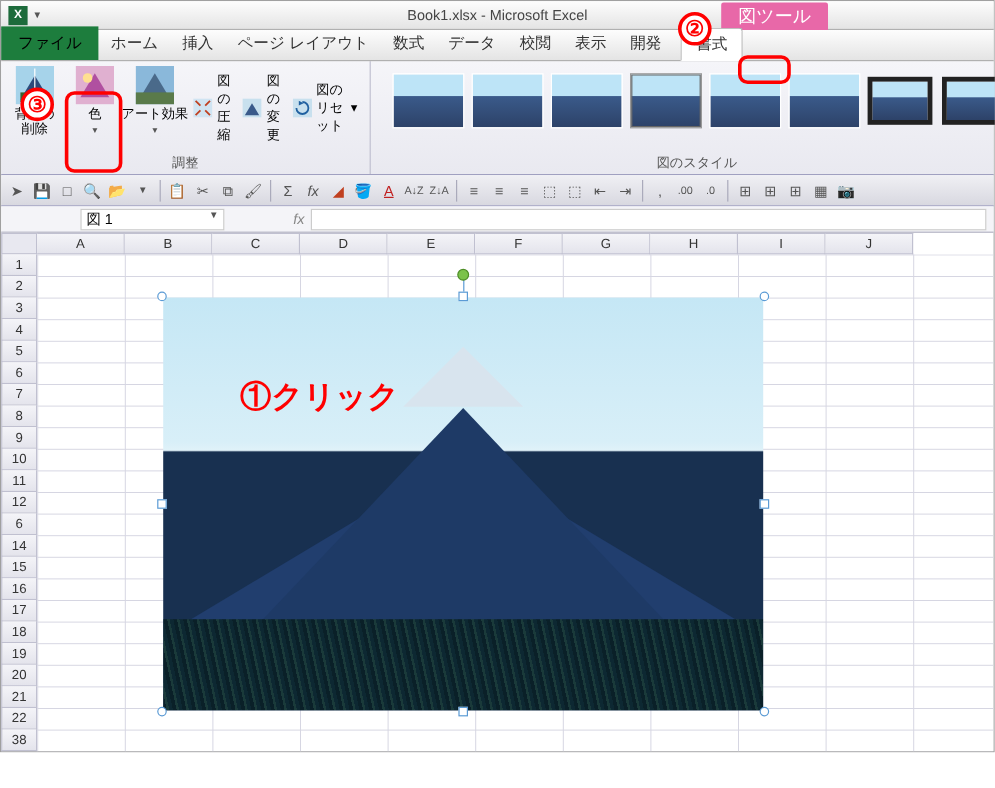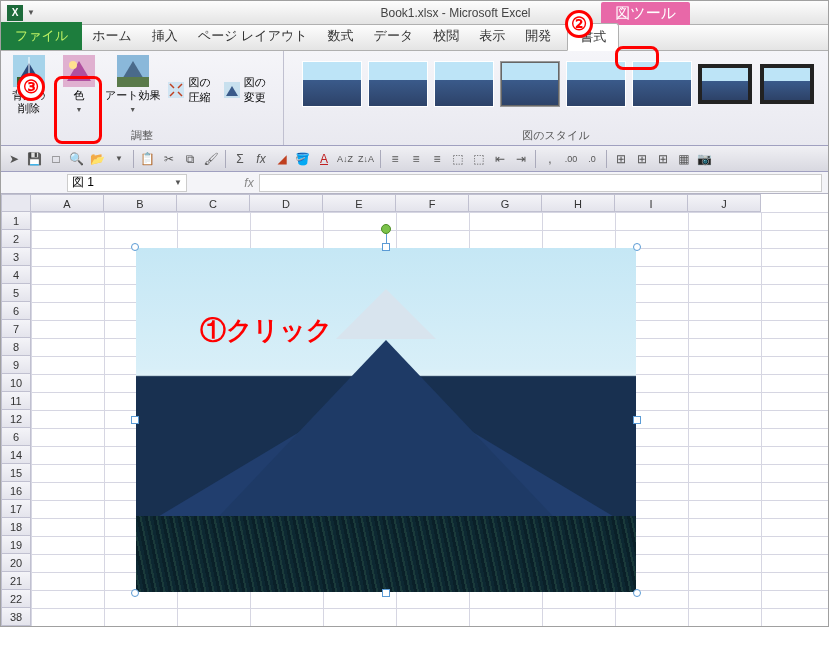--- a/index.html
+++ b/index.html
@@ -2,28 +2,28 @@
 <html><head>
   <meta charset="utf-8">
   <style>
     * { box-sizing: border-box; margin: 0; padding: 0; }
     body { font-family: "Meiryo", "MS PGothic", sans-serif; font-size: 12px; background: #fff; width: 829px; }
     
     .window { border: 1px solid #a0a0a0; background: #fff; }
     .titlebar { background: linear-gradient(#fdfdfd, #e4e4e4); height: 24px; display: flex; align-items: center; padding: 0 6px; border-bottom: 1px solid #b0b0b0; position: relative; }
     .titlebar .excel-icon { width: 16px; height: 16px; background: #1d6b3b; color: #fff; font-weight: bold; font-size: 10px; display: flex; align-items: center; justify-content: center; margin-right: 4px; }
     .titlebar .dd { width: 10px; margin-right: 6px; font-size: 8px; color: #555; }
-    .titlebar .title { position: absolute; left: 50%; transform: translateX(-50%); color: #444; margin-left: 41px; }
+    .titlebar .title { position: absolute; left: 50%; transform: translateX(-50%); color: #444; }
     
     .tool-context { position: absolute; right: 138px; top: 1px; }
     .tool-context .ctx-label { background: #e868a8; color: #fff; padding: 2px 14px; font-size: 15px; border-radius: 2px 2px 0 0; }
     
     .tabs { background: linear-gradient(#fdfdfd, #e4e4e4); height: 26px; display: flex; align-items: flex-end; padding: 0 0 0 0; border-bottom: 1px solid #b0b0b0; position: relative; }
     .tab { padding: 5px 10px 5px 10px; cursor: pointer; color: #333; font-size: 13px; }
-    .tab.file { background: #1d7d3d; color: #bef264; padding: 5px 14px; text-align: center; }
+    .tab.file { background: #1d7d3d; color: #000000; padding: 5px 14px; text-align: center; }
     .tab.format { background: #fff; border: 1px solid #b0b0b0; border-bottom: 1px solid #fff; border-radius: 3px 3px 0 0; margin-bottom: -1px; padding: 4px 12px; }
     
     .ribbon { background: linear-gradient(#f5f5f9, #e9e9f0); height: 95px; border-bottom: 1px solid #a0a0c0; display: flex; }
     .rb-group { border-right: 1px solid #c0c0d0; display: flex; flex-direction: column; justify-content: space-between; padding: 2px 6px 0 6px; }
     .rb-group .items { display: flex; gap: 6px; flex: 1; }
     .rb-group .label { text-align: center; font-size: 11px; color: #555; padding: 2px 0; }
     .rb-btn { display: flex; flex-direction: column; align-items: center; padding: 2px 4px; gap: 2px; cursor: pointer; min-width: 44px; }
     .rb-btn .icon { width: 32px; height: 32px; display: flex; align-items: center; justify-content: center; }
     .rb-btn .text { font-size: 11px; text-align: center; line-height: 1.2; white-space: pre; }
     .rb-btn .dd-arrow { font-size: 7px; color: #555; }
@@ -37,21 +37,21 @@
     .style-thumb.b1 { border: 1px solid #fff; }
     .style-thumb.b2 { box-shadow: 0 0 0 1px #666 inset; }
     .style-thumb.b3 { border: 4px solid #222; }
     .style-thumb.b4 { border: 4px solid #222; margin: 0 2px; }
     
     .qat { background: linear-gradient(#f0f0f4, #d8d8e0); height: 26px; border-bottom: 1px solid #a0a0c0; display: flex; align-items: center; padding: 0 4px; gap: 3px; }
     .qat .qi { width: 18px; height: 18px; cursor: pointer; display: flex; align-items: center; justify-content: center; font-size: 12px; color: #555; }
     .qat .sep { width: 1px; height: 18px; background: #aab; margin: 0 2px; }
     
     .namebox-row { height: 22px; border-bottom: 1px solid #b4b4c4; display: flex; align-items: center; background: #f4f4f8; }
-    .namebox { width: 120px; border: 1px solid #ccc; background: #fff; height: 18px; margin: 0 4px 0 66px; padding: 0 4px; font-size: 12px; display: flex; align-items: center; }
+    .namebox { width: 120px; border: 1px solid #ccc; background: #fff; height: 18px; margin: 0 4px 0 66px; padding: 0 4px; font-size: 12px; display: flex; }
     .namebox .ddl { margin-left: auto; font-size: 8px; color: #555; }
     .fbar-btn { width: 20px; text-align: center; color: #888; font-style: italic; }
     .fbar { border: 1px solid #ccc; background: #fff; height: 18px; flex: 1; margin-right: 6px; }
     .corner { width: 30px; height: 18px; background: #e8e8f0; border: 1px solid #c0c0d0; }
     .colhdrs { display: flex; }
     .colhdr { width: 73px; height: 18px; background: linear-gradient(#f4f4f8, #e4e4ec); border: 1px solid #c0c0d0; border-left: none; text-align: center; font-size: 11px; color: #333; line-height: 18px; }
     .rowhdrs { display: flex; flex-direction: column; }
     .rowhdr { width: 30px; height: 18px; background: linear-gradient(#f4f4f8, #e4e4ec); border: 1px solid #c0c0d0; border-top: none; text-align: center; font-size: 11px; color: #333; line-height: 18px; }
     .grid { position: relative; background-image: linear-gradient(#d6d6e2 1px, transparent 1px), linear-gradient(90deg, #d6d6e2 1px, transparent 1px); background-size: 73px 18px; width: 799px; height: 414px; }
     
@@ -139,20 +139,29 @@
                   <path d="M2,2 L6,6 M14,2 L10,6 M2,14 L6,10 M14,14 L10,10" stroke="#c04020" stroke-width="1.5"></path>
                 </svg></div>
             <span>図の圧縮</span>
           </div>
           <div class="rb-small">
             <div class="icon"><svg width="16" height="16">
                   <rect width="16" height="16" fill="#c8e0ee"></rect>
                   <polygon points="8,4 14,14 2,14" fill="#3a5a8a"></polygon>
                 </svg></div>
             <span>図の変更</span>
+          </div>
+          <div class="rb-small">
+            <div class="icon"><svg width="16" height="16">
+                  <rect width="16" height="16" fill="#c8e0ee"></rect>
+                  <path d="M8,3 A5,5 0 1 1 3,8" stroke="#2060a0" fill="none" stroke-width="1.5"></path>
+                  <polygon points="5,2 9,4 5,6" fill="#2060a0"></polygon>
+                </svg></div>
+            <span>図のリセット</span>
+            <span class="dd-arrow" style="margin-left:2px;">▾</span>
           </div>
         </div>
       </div>
       <div class="label">調整</div>
     </div>
 
     <div class="rb-group" style="flex:1; border-right:none;">
       <div class="styles-gallery">
         <div class="style-thumb b1"></div>
         <div class="style-thumb b1"></div>

